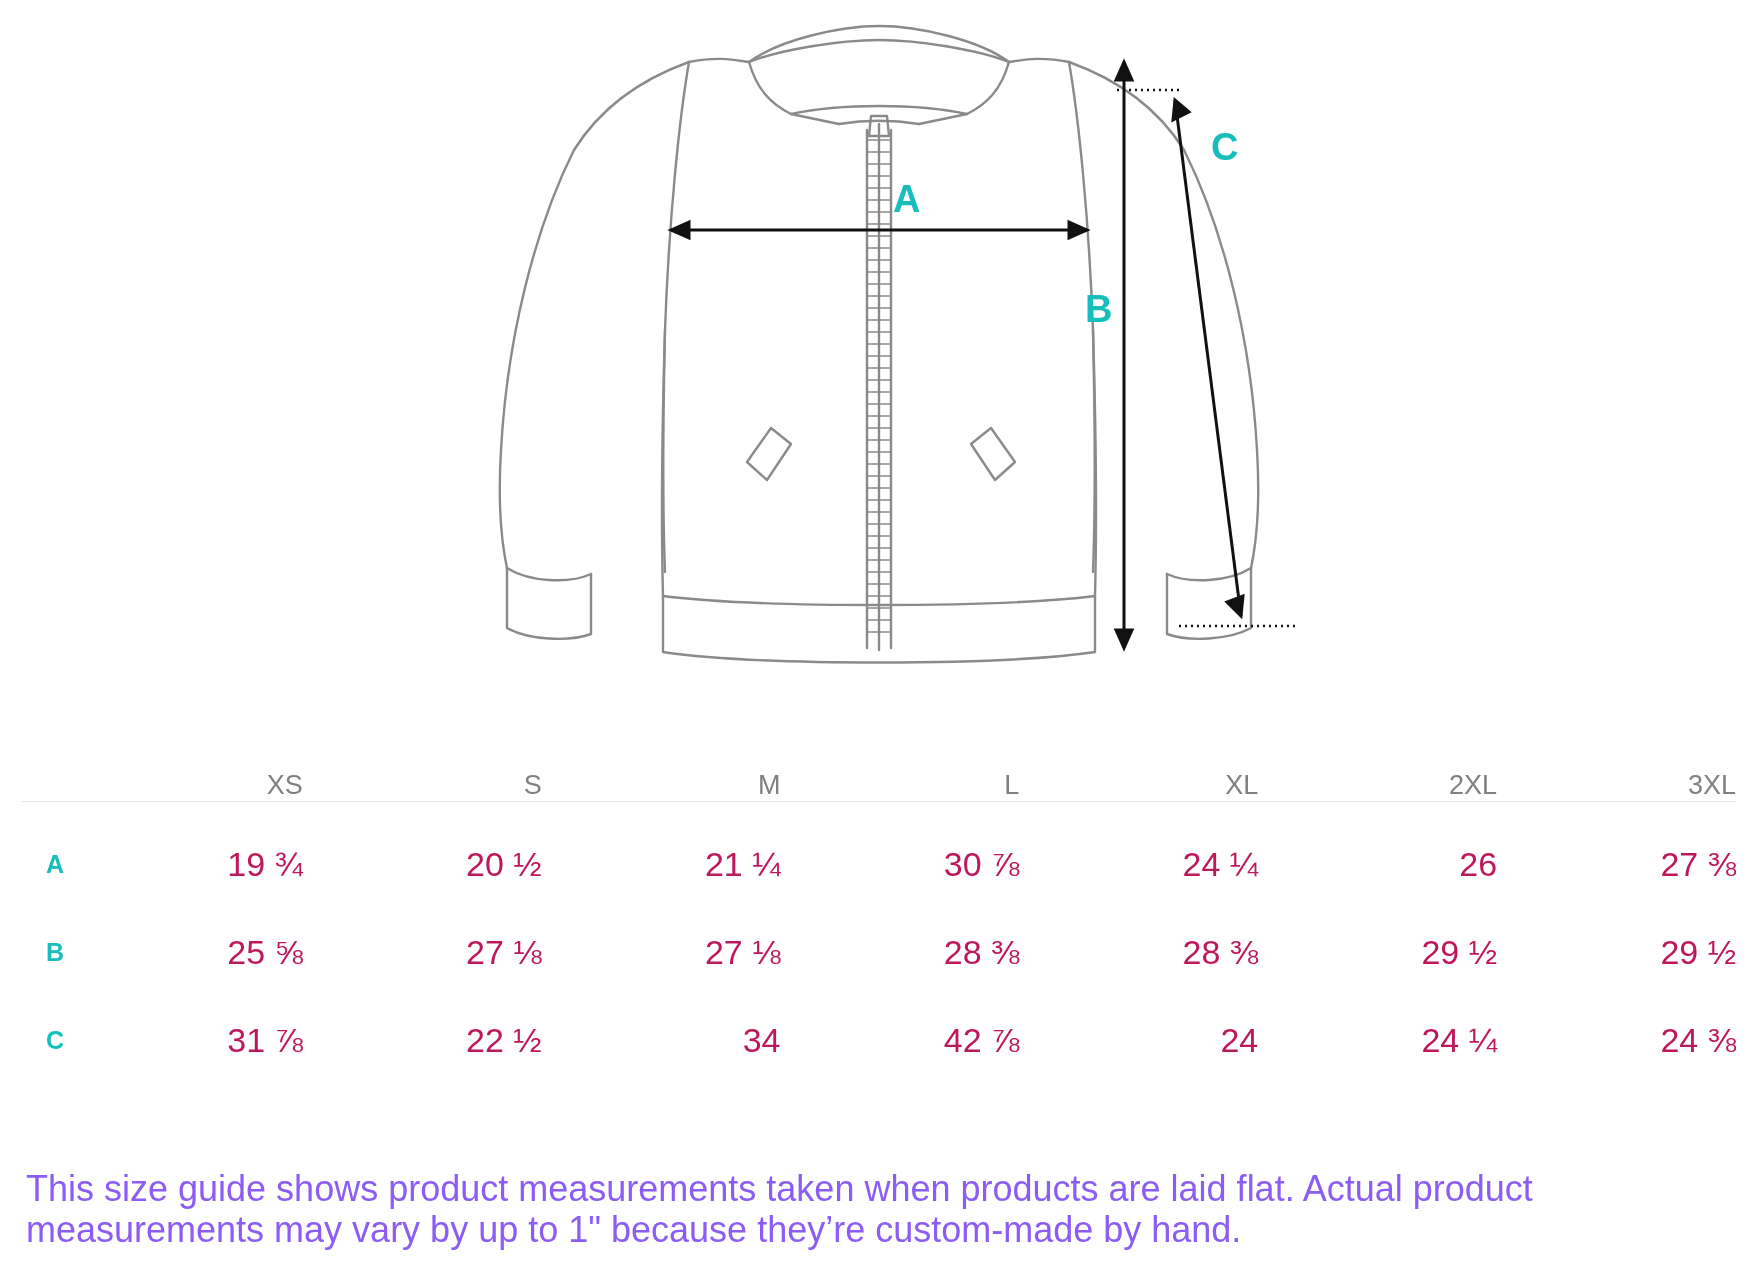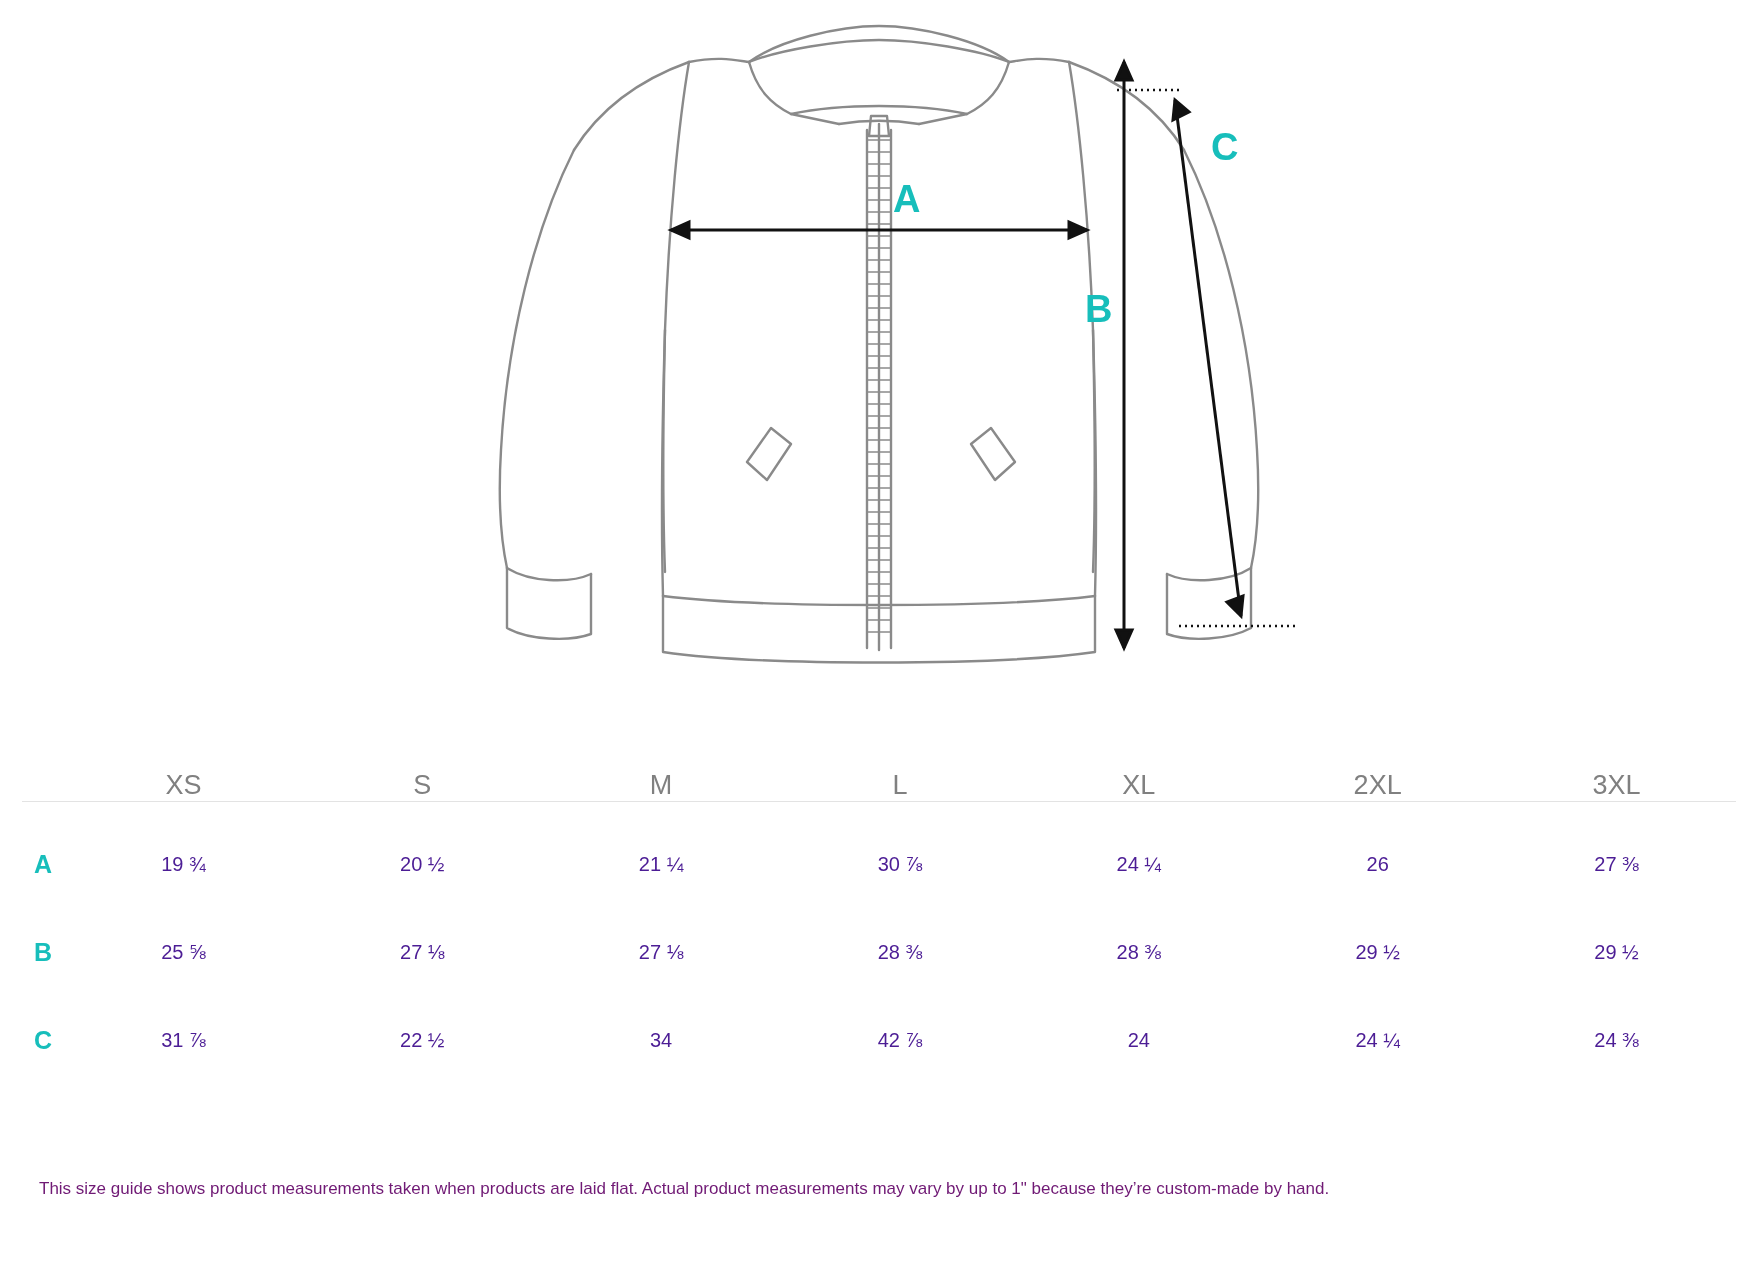--- a/index.html
+++ b/index.html
@@ -43,59 +43,59 @@
     padding: 0 22px;
     box-sizing: border-box;
   }
   table.size-table {
     width: 100%;
     border-collapse: collapse;
     table-layout: fixed;
   }
   table.size-table th,
   table.size-table td {
-    text-align: center;
+    text-align: right;
     font-weight: normal;
     padding: 0;
   }
   .col-label { width: 42px; }
   .hdr-row th {
     color: #808080;
     font-size: 27px;
     padding-bottom: 36px;
     padding-top: 6px;
   }
   .hdr-row th.col-label { padding: 0; }
   .hdr-sep td {
     border-bottom: 1px solid #e3e3e3;
     height: 0;
     padding: 0;
   }
   .data-row td {
-    font-size: 20px;
-    color: #4c1d95;
+    font-size: 34px;
+    color: #be185d;
     height: 88px;
     vertical-align: middle;
   }
   .data-row td.row-key {
     color: #17BEBB;
     font-weight: bold;
     font-size: 25px;
   }
   .data-row:first-of-type td { padding-top: 18px; }
 
   
   .footnote {
     position: absolute;
-    left: 39px;
+    left: 26px;
     top: 1168px;
     width: 1714px;
-    font-size: 17px;
+    font-size: 36px;
     line-height: 41px;
-    color: #701a75;
+    color: #8b5cf6;
   }
 
   .lbl { font-family: "Liberation Sans", sans-serif; font-weight: bold; font-size: 38px; fill: #17BEBB; }
 </style>
 </head>
 <body>
 
 <div class="page">
 
   <div class="diagram-wrap">

